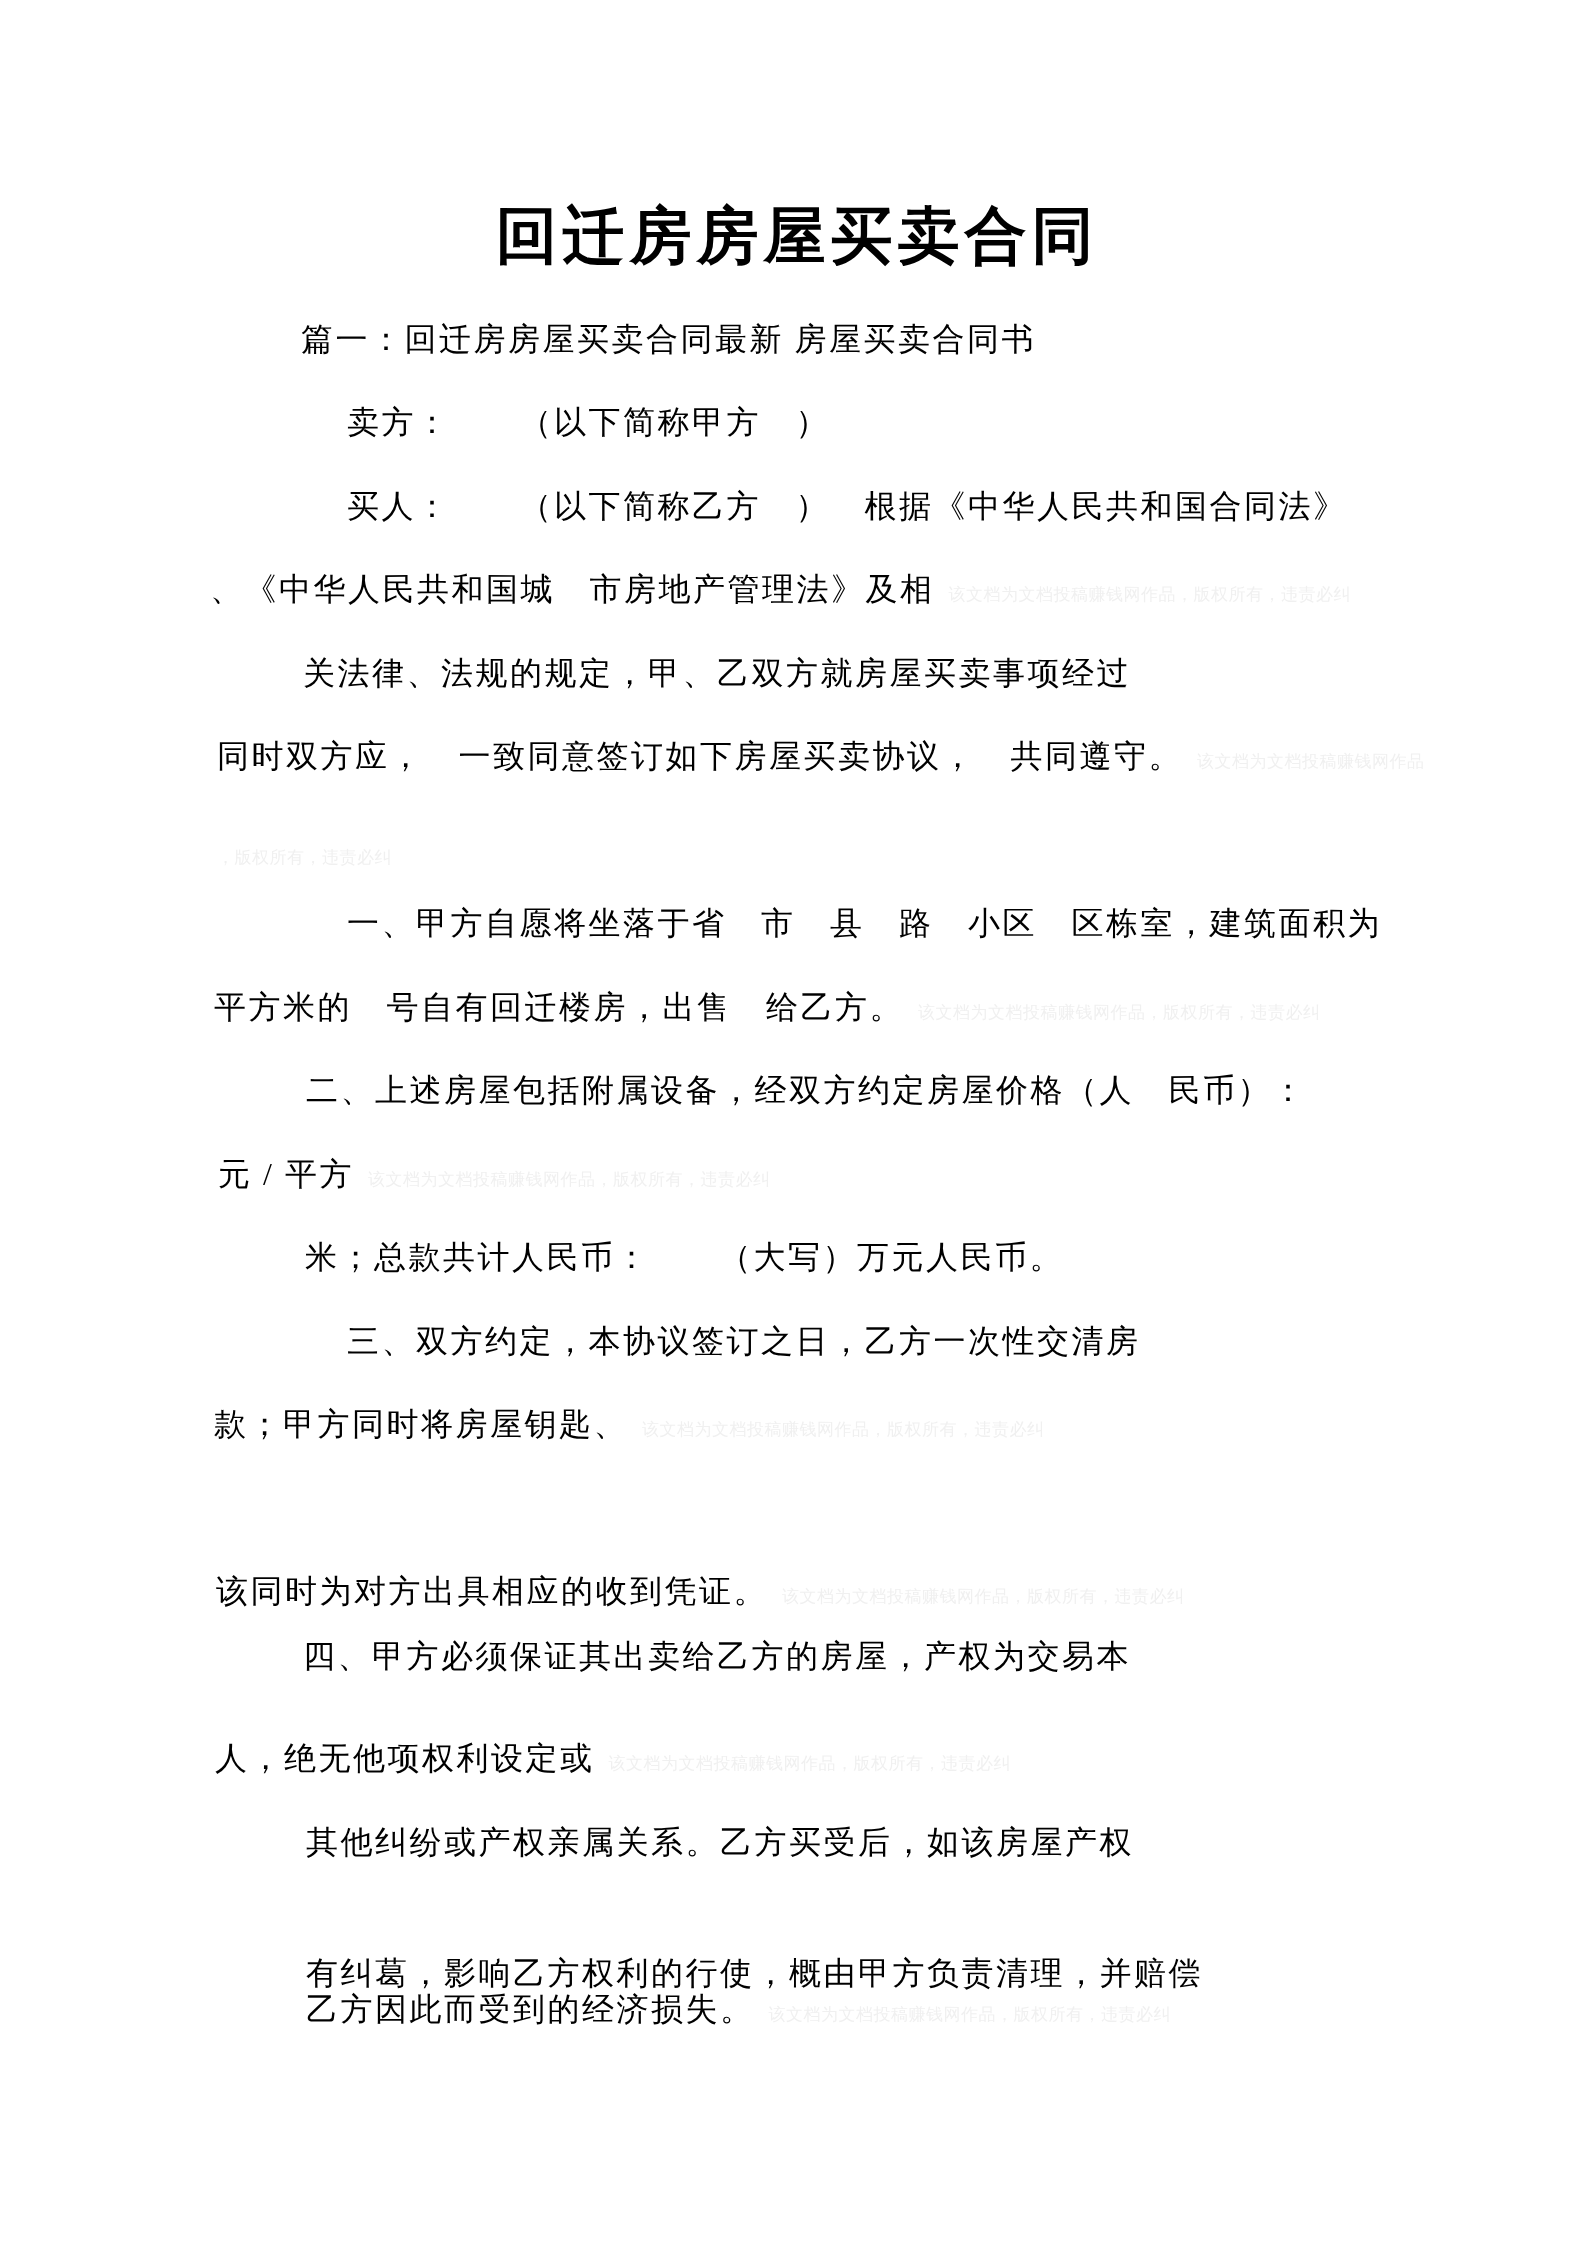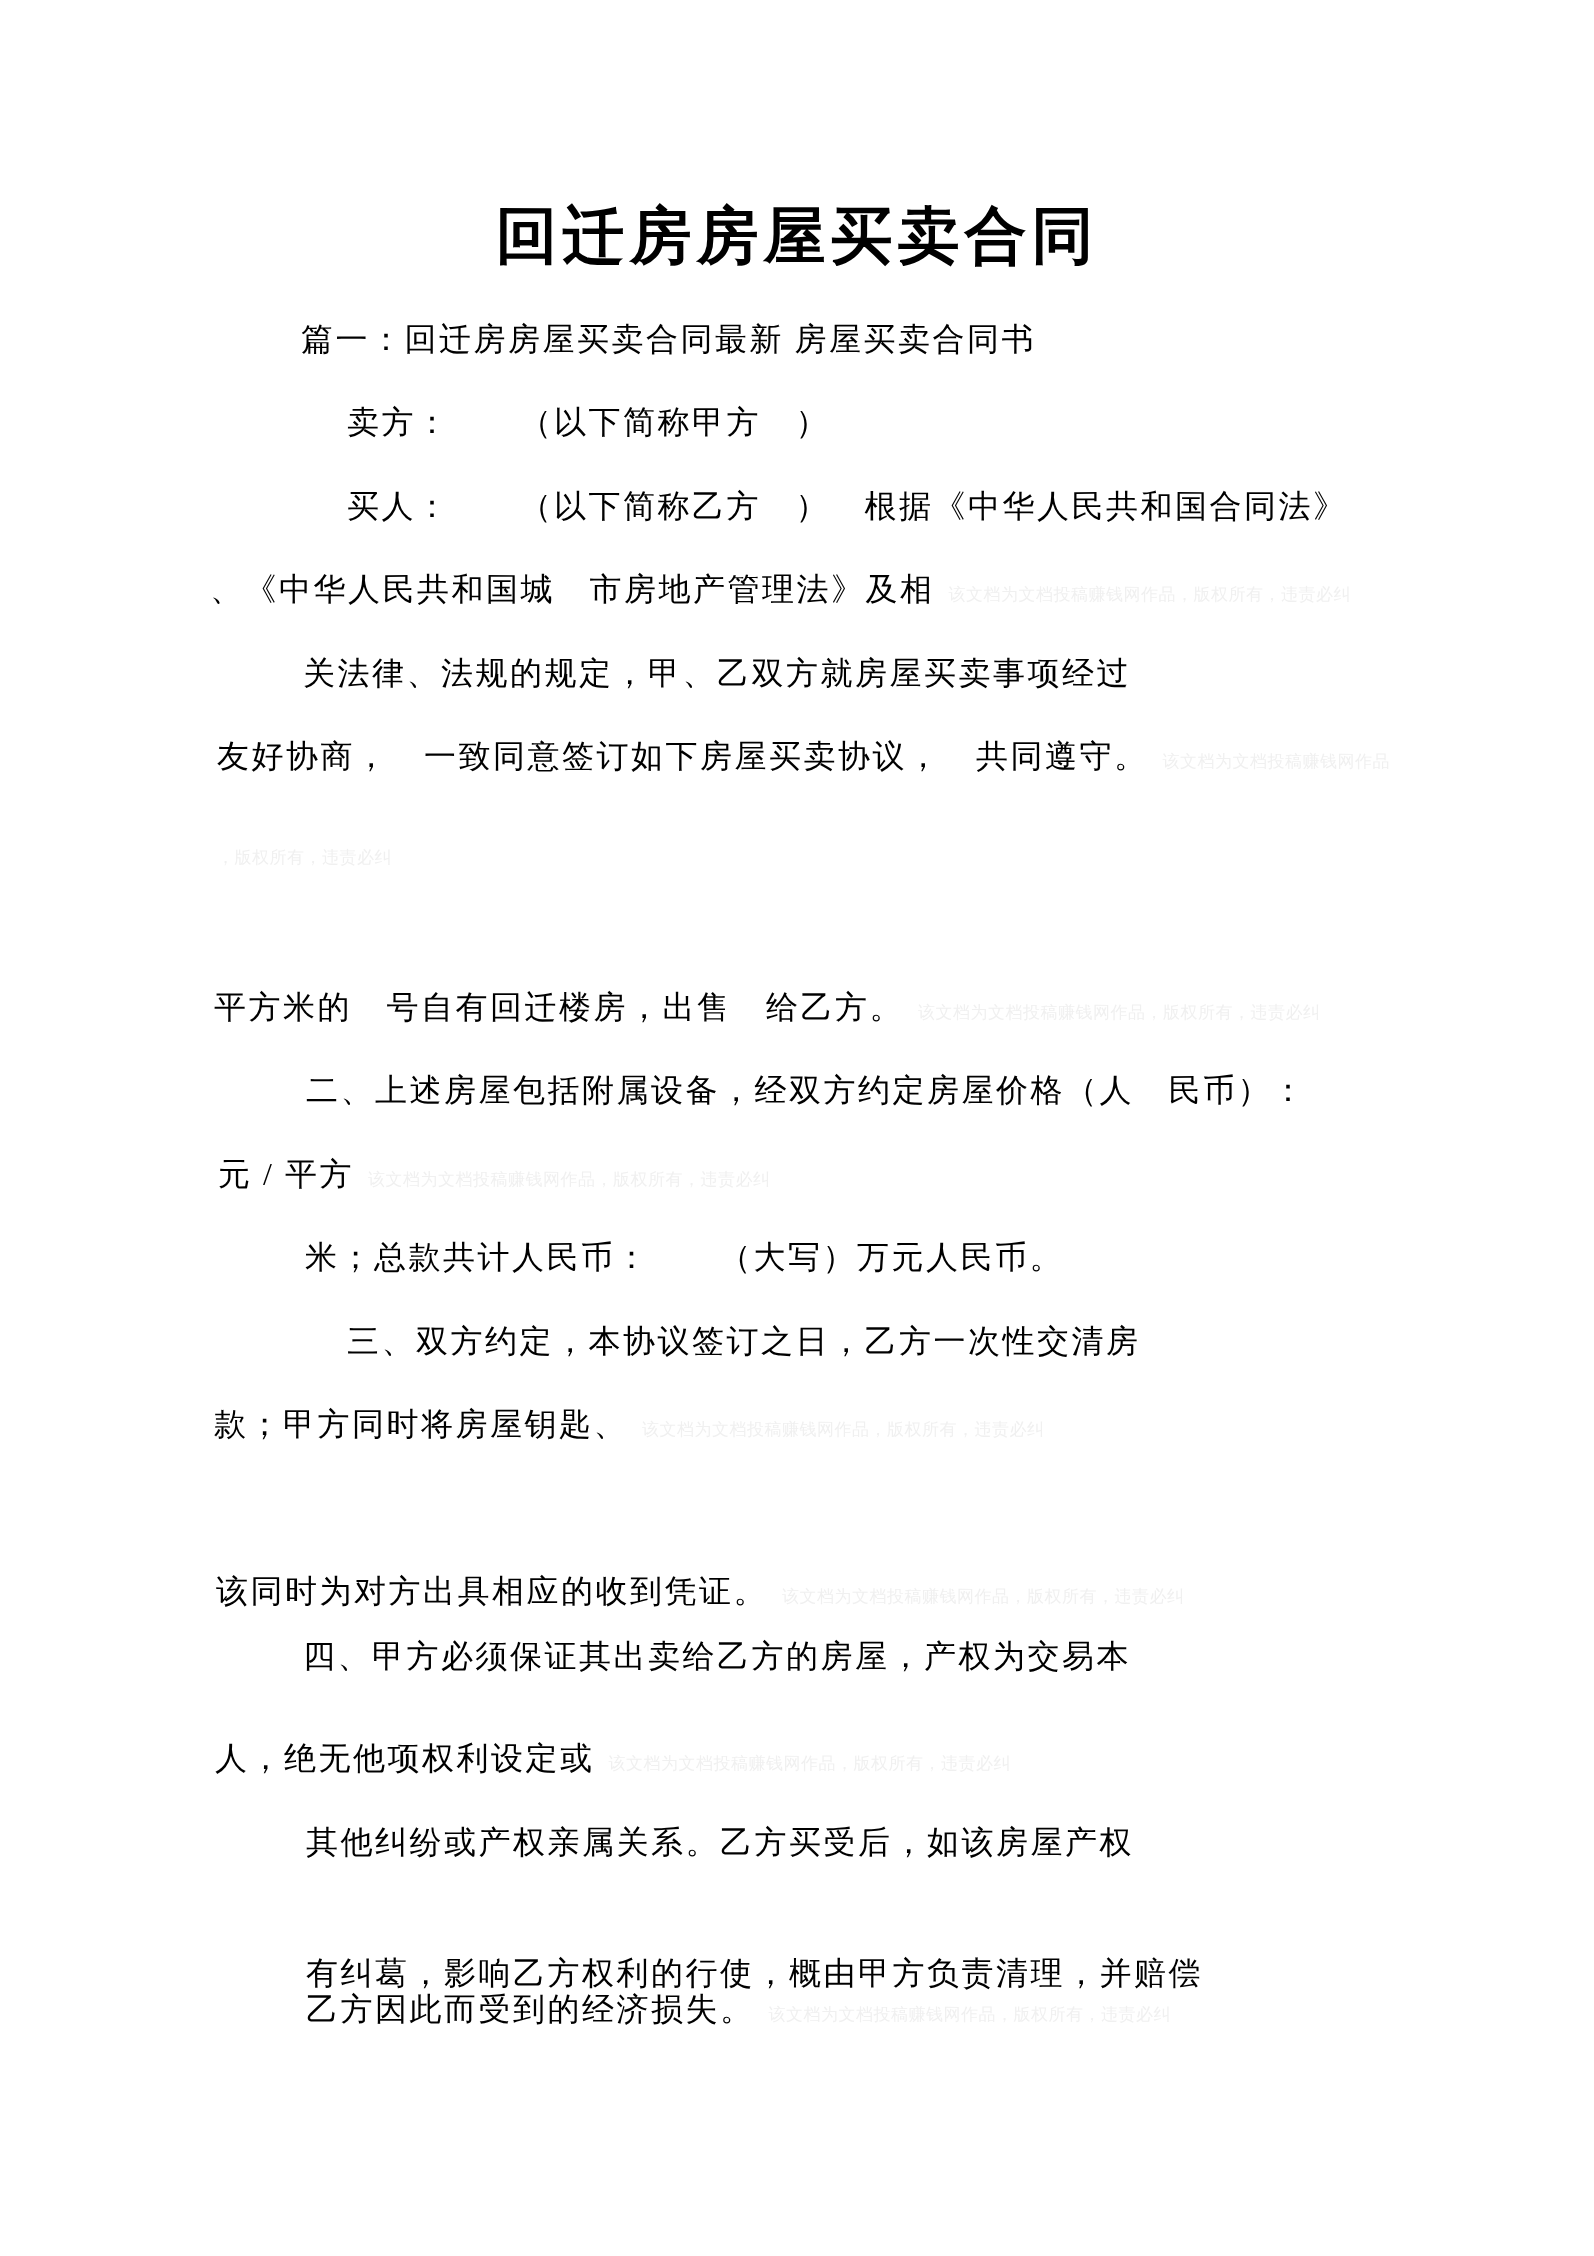--- a/index.html
+++ b/index.html
@@ -48,22 +48,23 @@
 <body>
 
 <div class="page">
   <h1 class="title">回迁房房屋买卖合同</h1>
 
   <div class="line" style="top:321px;  left:301px;"><span>篇一：回迁房房屋买卖合同最新 房屋买卖合同书</span></div>
   <div class="line" style="top:488px;  left:347px;"><span>买人：　　（以下简称乙方　）　根据《中华人民共和国合同法》</span></div>
   <div class="line" style="top:404px;  left:347px;"><span>卖方：　　（以下简称甲方　）</span></div>
   <div class="line" style="top:571px;  left:210px;"><span>、《中华人民共和国城　市房地产管理法》及相</span><span class="wm">该文档为文档投稿赚钱网作品，版权所有，违责必纠</span></div>
   <div class="line" style="top:655px;  left:303px;"><span>关法律、法规的规定，甲、乙双方就房屋买卖事项经过</span></div>
-  <div class="line" style="top:738px;  left:217px;"><span>友好协商，　一致同意签订如下房屋买卖协议，　共同遵守。</span><span class="wm">该文档为文档投稿赚钱网作品</span></div>
+  <div class="line" style="top:738px;  left:217px;"><span>同时双方应，　一致同意签订如下房屋买卖协议，　共同遵守。</span><span class="wm">该文档为文档投稿赚钱网作品</span></div>
   <div class="line wm-only" style="top:834px; left:217px;"><span class="wm">，版权所有，违责必纠</span></div>
+  <div class="line" style="top:905px;  left:347px;"><span>一、甲方自愿将坐落于省　市　县　路　小区　区栋室，建筑面积为</span></div>
   <div class="line" style="top:989px;  left:214px;"><span>平方米的　号自有回迁楼房，出售　给乙方。</span><span class="wm">该文档为文档投稿赚钱网作品，版权所有，违责必纠</span></div>
   <div class="line" style="top:1072px; left:306px;"><span>二、上述房屋包括附属设备，经双方约定房屋价格（人　民币）：</span></div>
   <div class="line" style="top:1156px; left:218px;"><span>元 / 平方</span><span class="wm">该文档为文档投稿赚钱网作品，版权所有，违责必纠</span></div>
   <div class="line" style="top:1323px; left:347px;"><span>三、双方约定，本协议签订之日，乙方一次性交清房</span></div>
   <div class="line" style="top:1239px; left:305px;"><span>米；总款共计人民币：　　（大写）万元人民币。</span></div>
   <div class="line" style="top:1406px; left:214px;"><span>款；甲方同时将房屋钥匙、</span><span class="wm">该文档为文档投稿赚钱网作品，版权所有，违责必纠</span></div>
   <div class="line" style="top:1573px; left:216px;"><span>该同时为对方出具相应的收到凭证。</span><span class="wm">该文档为文档投稿赚钱网作品，版权所有，违责必纠</span></div>
   <div class="line" style="top:1638px; left:303px;"><span>四、甲方必须保证其出卖给乙方的房屋，产权为交易本</span></div>
   <div class="line" style="top:1740px; left:215px;"><span>人，绝无他项权利设定或</span><span class="wm">该文档为文档投稿赚钱网作品，版权所有，违责必纠</span></div>
   <div class="line" style="top:1824px; left:306px;"><span>其他纠纷或产权亲属关系。乙方买受后，如该房屋产权</span></div>

